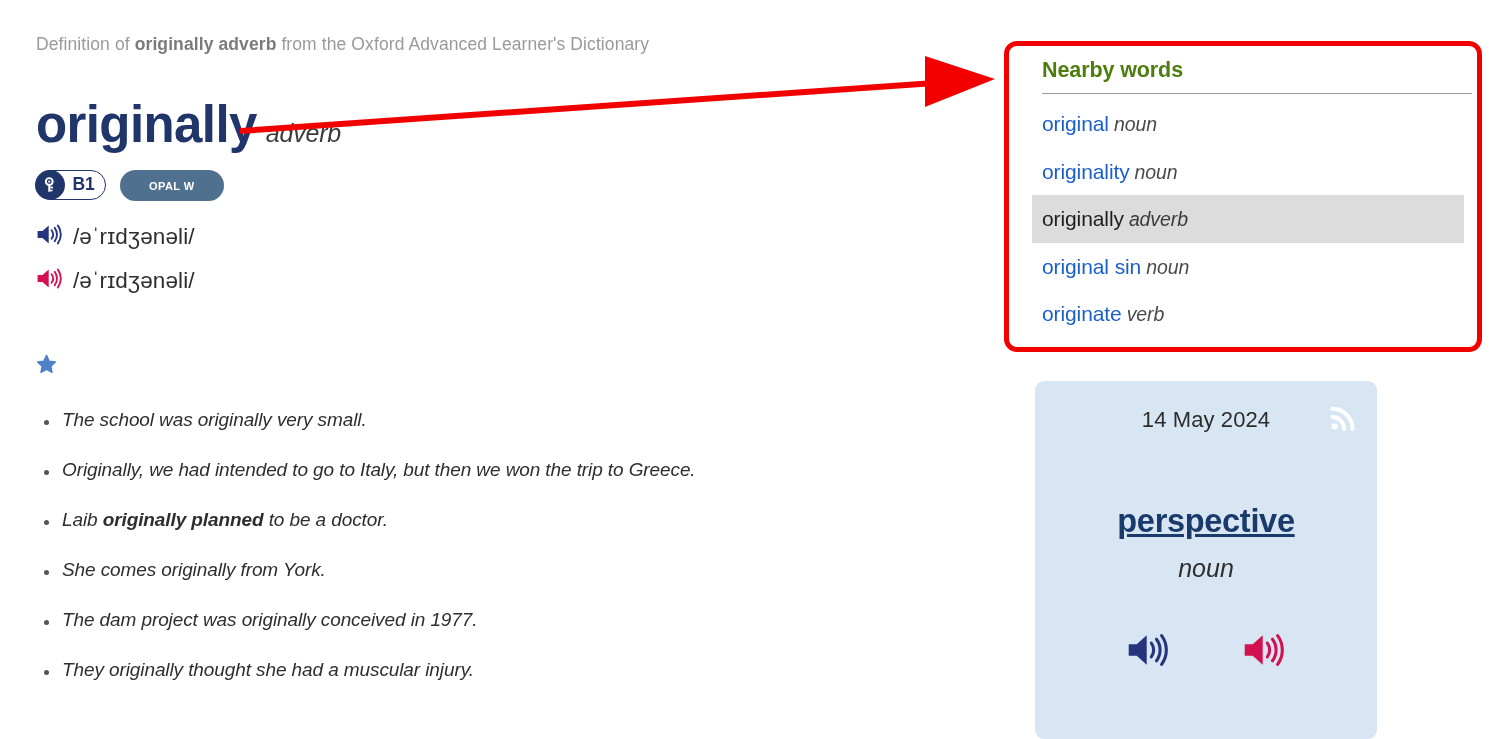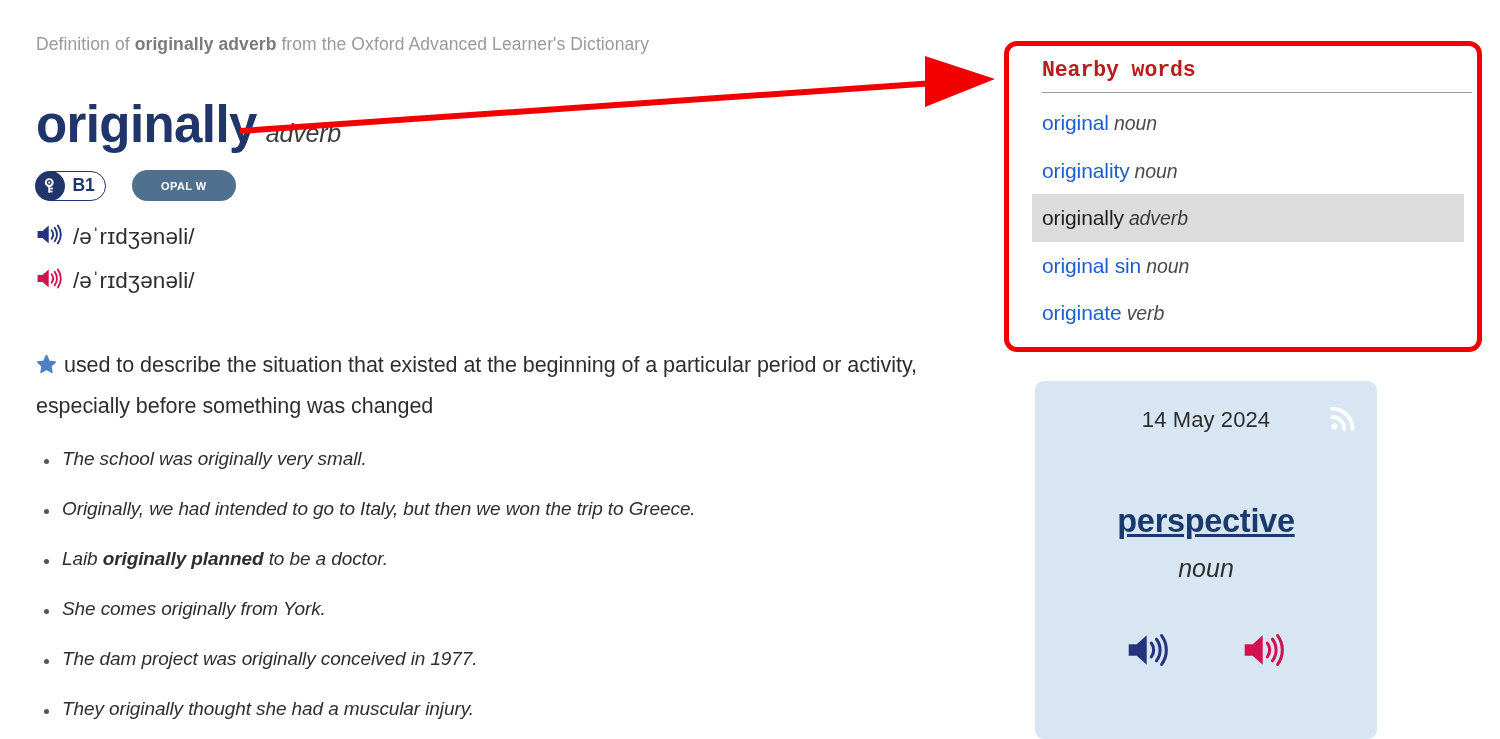--- a/index.html
+++ b/index.html
@@ -49,22 +49,22 @@
   .pos {
     font-size: 25px;
     font-style: italic;
     color: #3b3b3b;
     margin-left: 9px;
     letter-spacing: -.2px;
   }
 
   .badge-row {
     display: flex;
-    align-items: center;
-    gap: 26px;
+    align-items: flex-start;
+    gap: 14px;
     margin-top: 20px;
     margin-left: 2px;
   }
   .cefr-badge {
     display: inline-flex;
     align-items: center;
     height: 30px;
     border: 1.6px solid #20356a;
     border-radius: 15px;
     padding-right: 10px;
@@ -173,24 +173,23 @@
     background: #ffffff;
   }
   .nearby-inner {
     position: absolute;
     left: 33px; top: 12px;
     width: 432px;
   }
   .nearby-title {
     font-size: 21.5px;
     font-weight: 700;
-    color: #b91c1c;
+    color: #4d7c0f;
     padding-bottom: 10px;
     letter-spacing: -.1px;
-    font-family: Liberation Mono, monospace;
   }
   .nearby-rule {
     height: 1px;
     background: #9c9c9c;
     width: 430px;
     margin-bottom: 6px;
   }
   .nearby-list { list-style: none; margin: 0; padding: 0; }
   .nearby-list li {
     font-size: 21px;
@@ -314,21 +313,21 @@
           <path d="M23.6 5.6a14 14 0 0 1 0 16.8" fill="none" stroke="#d4114f" stroke-width="2.4" stroke-linecap="round"></path>
           <path d="M27.6 2.8a19 19 0 0 1 0 22.4" fill="none" stroke="#d4114f" stroke-width="2.4" stroke-linecap="round"></path>
         </svg>
       </span>
       <span class="ipa">/əˈrɪdʒənəli/</span>
     </div>
 
     <div class="sense">
       <div class="definition"><span class="def-star"><svg width="21" height="21" viewBox="0 0 24 24" aria-hidden="true">
               <path d="M12 1.6l3.1 6.6 7 .9-5.1 4.9 1.3 7-6.3-3.4-6.3 3.4 1.3-7L1.9 9.1l7-.9z" fill="#4e80c8" stroke="#4e80c8" stroke-width="1.6" stroke-linejoin="round"></path>
-            </svg></span><span>used to describe the situation that existed at the beginning of a particular period or activity, especially before something was changed</span></div>
+            </svg></span></div>
 
       <ul class="examples">
         <li><span>The school was originally very small.</span></li>
         <li><span>Originally, we had intended to go to Italy, but then we won the trip to Greece.</span></li>
         <li><span>Laib </span><b>originally planned</b><span> to be a doctor.</span></li>
         <li><span>She comes originally from York.</span></li>
         <li><span>The dam project was originally conceived in 1977.</span></li>
         <li><span>They originally thought she had a muscular injury.</span></li>
       </ul>
     </div>

